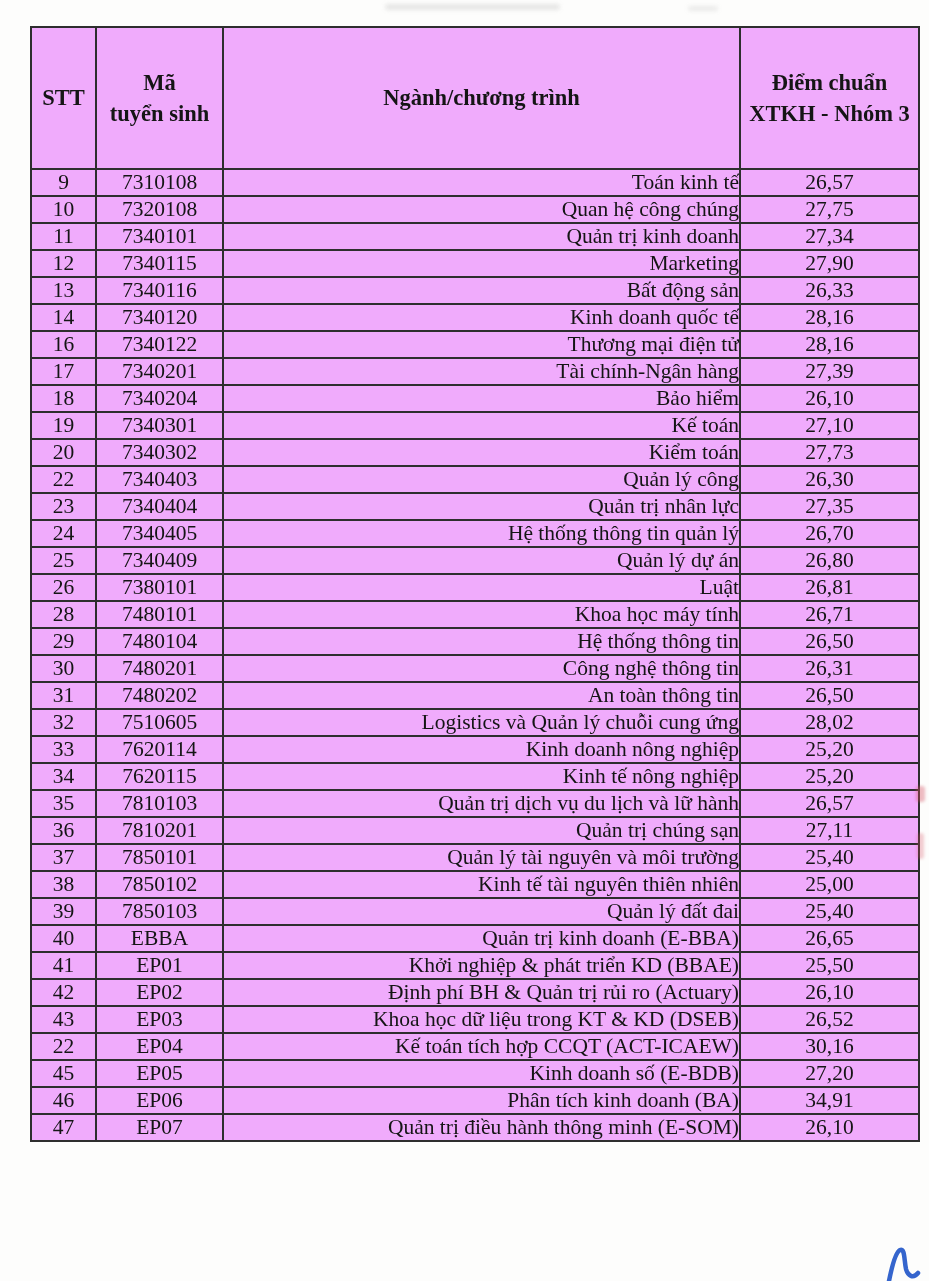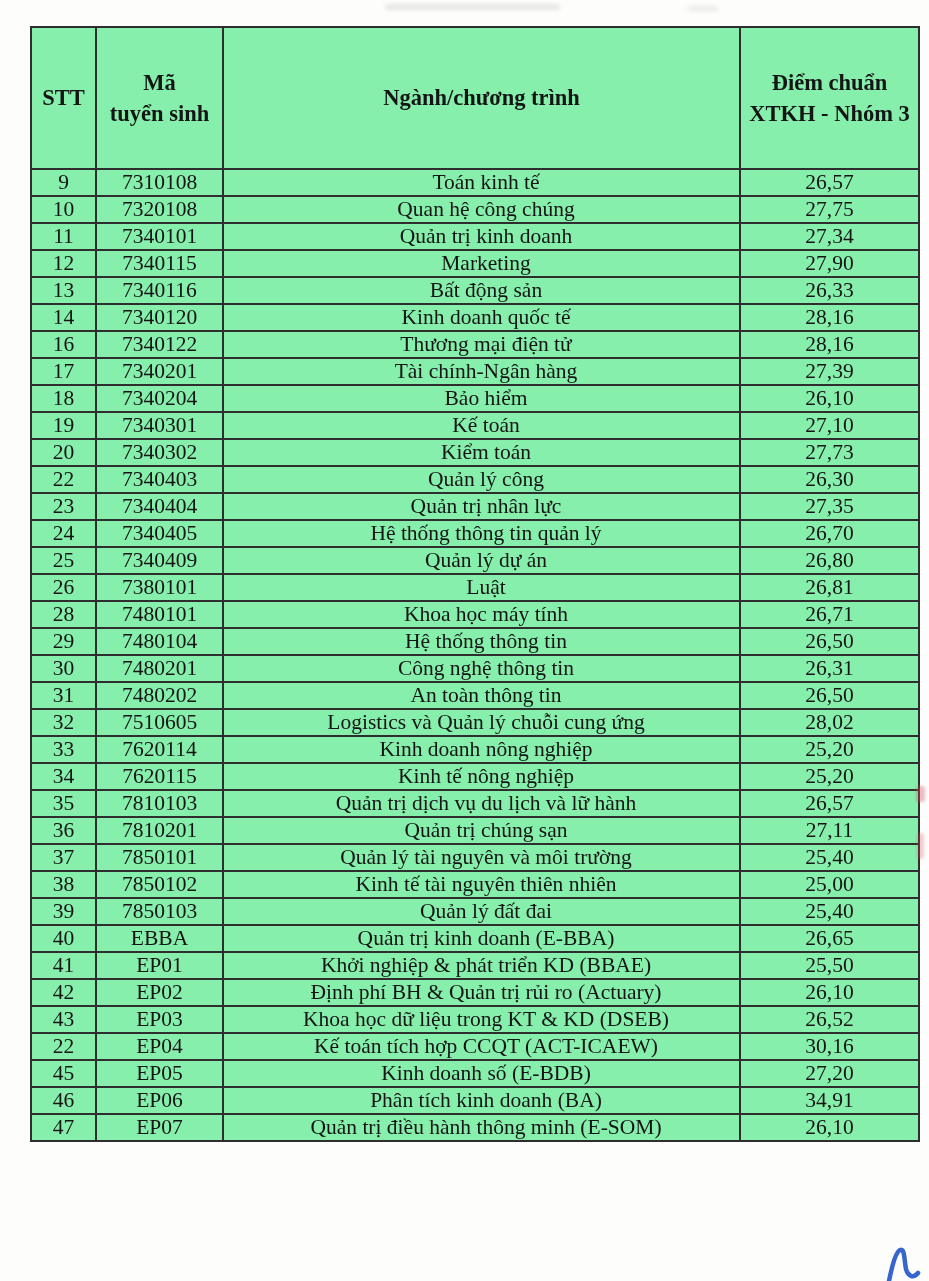--- a/index.html
+++ b/index.html
@@ -8,34 +8,34 @@
     background:#fdfdfc;
     font-family:"Liberation Serif", serif;
     color:#151515;
     position:relative;
     overflow:hidden;
   }
   .page{position:absolute;inset:0;}
   table.scores{
     position:absolute;left:30px;top:26px;width:888px;
     border-collapse:collapse;table-layout:fixed;
-    background:#86efac;
+    background:#f0abfc;
   }
   th,td{border:2px solid #2e2e2e;overflow:hidden;white-space:nowrap;}
   thead tr{height:142px;}
   th{
     font-weight:bold;font-size:22.5px;line-height:1.4;
     text-align:center;vertical-align:middle;padding:0;
   }
   tbody tr{height:25.9px;}
   tbody td{
     font-size:21.5px;vertical-align:middle;padding:0;
   }
   td.c{text-align:center;}
-  td.l{text-align:center;padding-left:9px;}
+  td.l{text-align:right;padding-left:9px;}
   
   .smudge{position:absolute;border-radius:4px;filter:blur(2px);}
   .smudge.s1{left:385px;top:4px;width:175px;height:6px;background:rgba(125,125,125,.18);}
   .smudge.s2{left:688px;top:6px;width:30px;height:5px;background:rgba(125,125,125,.15);}
   .redmark{position:absolute;filter:blur(1.5px);border-radius:3px;}
   .redmark.r1{left:916px;top:786px;width:9px;height:16px;background:rgba(214,80,96,.38);}
   .redmark.r2{left:917px;top:833px;width:7px;height:26px;background:rgba(214,80,96,.28);}
   .penmark{position:absolute;left:882px;top:1246px;width:44px;height:35px;}
 </style>
 </head>

